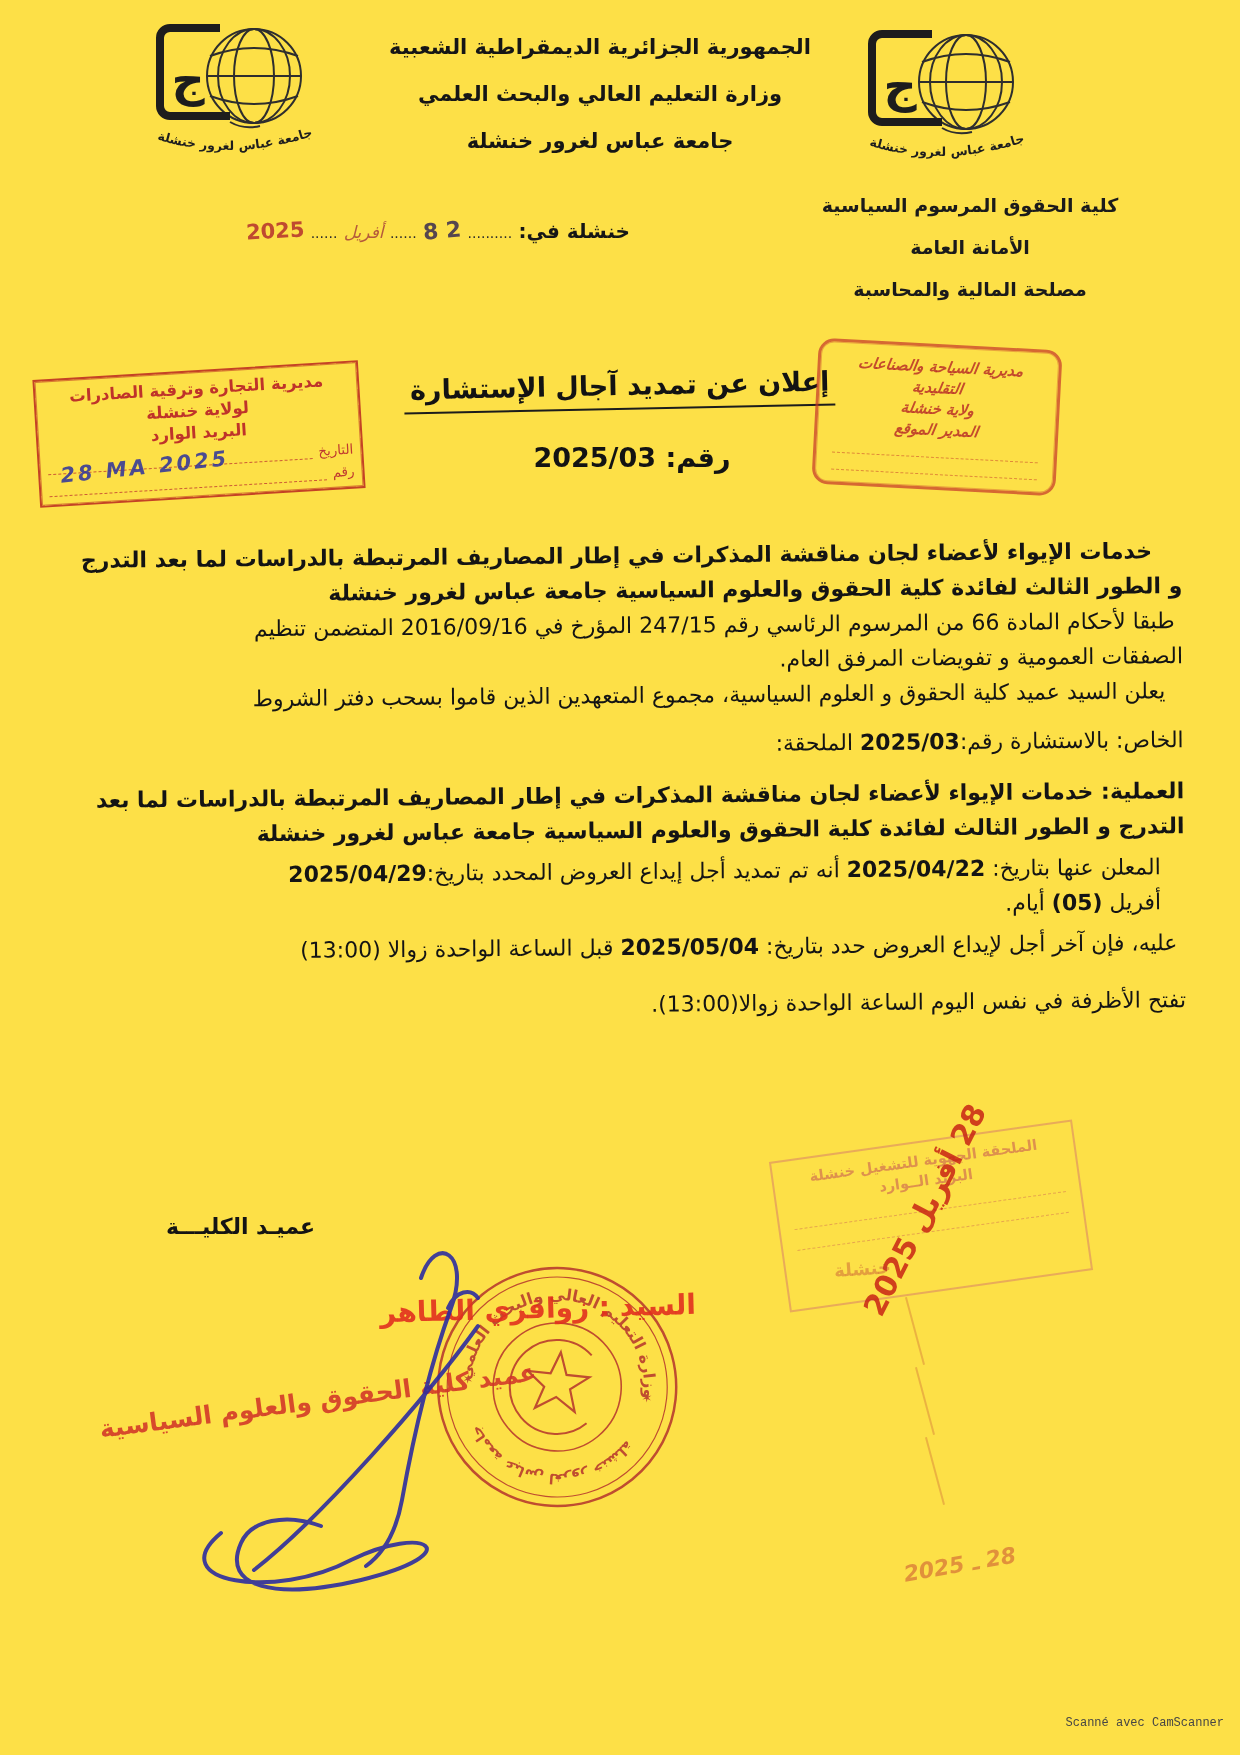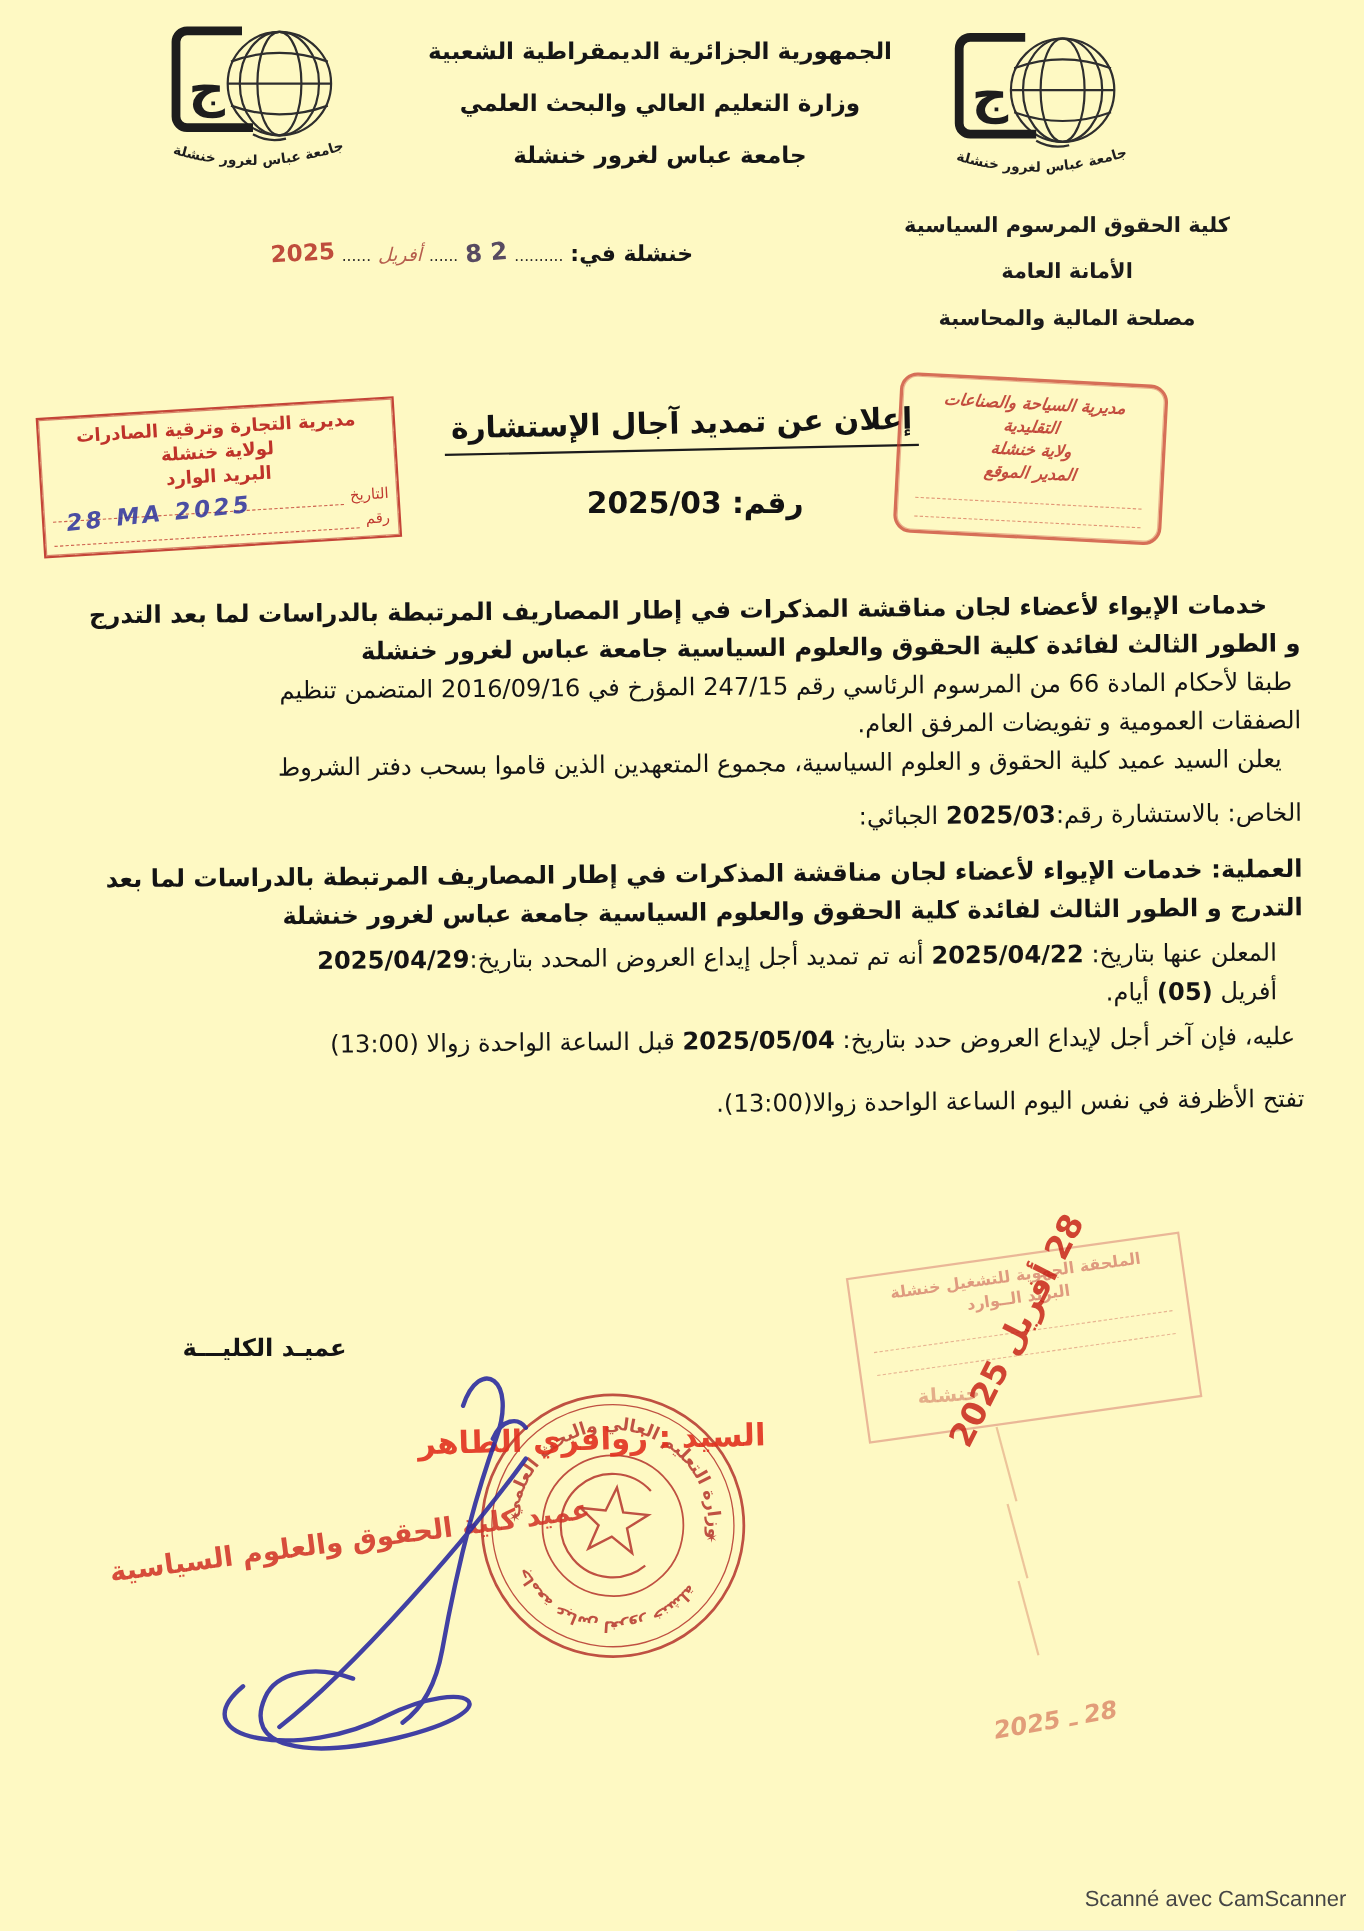--- a/index.html
+++ b/index.html
@@ -1,18 +1,18 @@
 <!DOCTYPE html>
 <html lang="ar"><head>
 <meta charset="utf-8">
 <style>
   html,body{margin:0;padding:0;background:#e8e8e8;}
   .page{
     position:relative; width:1240px; height:1755px; margin:0 auto;
-    background:#fef9c3; overflow:hidden;
+    background:#fde047; overflow:hidden;
     font-family:"DejaVu Sans", sans-serif; color:#181818;
   }
   .abs{position:absolute;}
   .b{font-weight:bold;}
 
   
   .hdr{left:320px; top:24px; width:560px; text-align:center; direction:rtl;}
   .hdr div{font-size:21px; font-weight:bold; line-height:47px; color:#161616;}
 
   
@@ -92,21 +92,21 @@
   .sig-svg{left:126px; top:1238px; z-index:5;}
 
   
   .side-word{left:834px; top:1258px; font-size:18px; color:rgba(190,62,50,.4); font-weight:bold;
              transform:rotate(-4deg); direction:rtl;}
   .side-scribble{width:70px; height:0; border-top:2px solid rgba(190,62,50,.28); transform:rotate(75deg);}
   .ss1{left:880px; top:1330px;} .ss2{left:890px; top:1400px;} .ss3{left:900px; top:1470px;}
   .side-date{left:903px; top:1552px; font-size:22px; font-weight:bold; font-style:italic;
              color:rgba(198,66,48,.5); transform:rotate(-10deg); direction:rtl; white-space:nowrap;}
 
-  .credit{right:16px; top:1716px; font-size:20px; color:#454545; font-family:Liberation Sans, sans-serif;}
+  .credit{right:16px; top:1716px; font-size:12px; color:#454545; font-family:Liberation Mono, monospace;}
 </style>
 </head>
 <body>
 
 <div class="page">
 
   <div class="abs hdr">
     <div>الجمهورية الجزائرية الديمقراطية الشعبية</div>
     <div>وزارة التعليم العالي والبحث العلمي</div>
     <div>جامعة عباس لغرور خنشلة</div>
@@ -204,21 +204,21 @@
     <div class="dash"></div>
   </div>
 
   <div class="abs body">
     <div class="ln b ind30">خدمات الإيواء لأعضاء لجان مناقشة المذكرات في إطار المصاريف المرتبطة بالدراسات لما بعد التدرج</div>
     <div class="ln b">و الطور الثالث لفائدة كلية الحقوق والعلوم السياسية جامعة عباس لغرور خنشلة</div>
     <div class="ln ind8">طبقا لأحكام المادة 66 من المرسوم الرئاسي رقم 247/15 المؤرخ في 2016/09/16 المتضمن تنظيم</div>
     <div class="ln">الصفقات العمومية و تفويضات المرفق العام.</div>
     <div class="ln ind18">يعلن السيد عميد كلية الحقوق و العلوم السياسية، مجموع المتعهدين الذين قاموا بسحب دفتر الشروط</div>
     <div class="ln mt14">
-      <span>الخاص: بالاستشارة رقم:</span><span class="b">2025/03</span><span> الجبائي:</span>
+      <span>الخاص: بالاستشارة رقم:</span><span class="b">2025/03</span><span> الملحقة:</span>
     </div>
     <div class="ln b mt16">العملية: خدمات الإيواء لأعضاء لجان مناقشة المذكرات في إطار المصاريف المرتبطة بالدراسات لما بعد</div>
     <div class="ln b">التدرج و الطور الثالث لفائدة كلية الحقوق والعلوم السياسية جامعة عباس لغرور خنشلة</div>
     <div class="ln mt6 ind24">
       <span>المعلن عنها بتاريخ: </span><span class="b">2025/04/22</span><span> أنه تم تمديد أجل إيداع العروض المحدد بتاريخ:</span><span class="b">2025/04/29</span>
     </div>
     <div class="ln ind24">
       <span>أفريل </span><span class="b">(05)</span><span> أيام.</span>
     </div>
     <div class="ln mt6 ind8">

